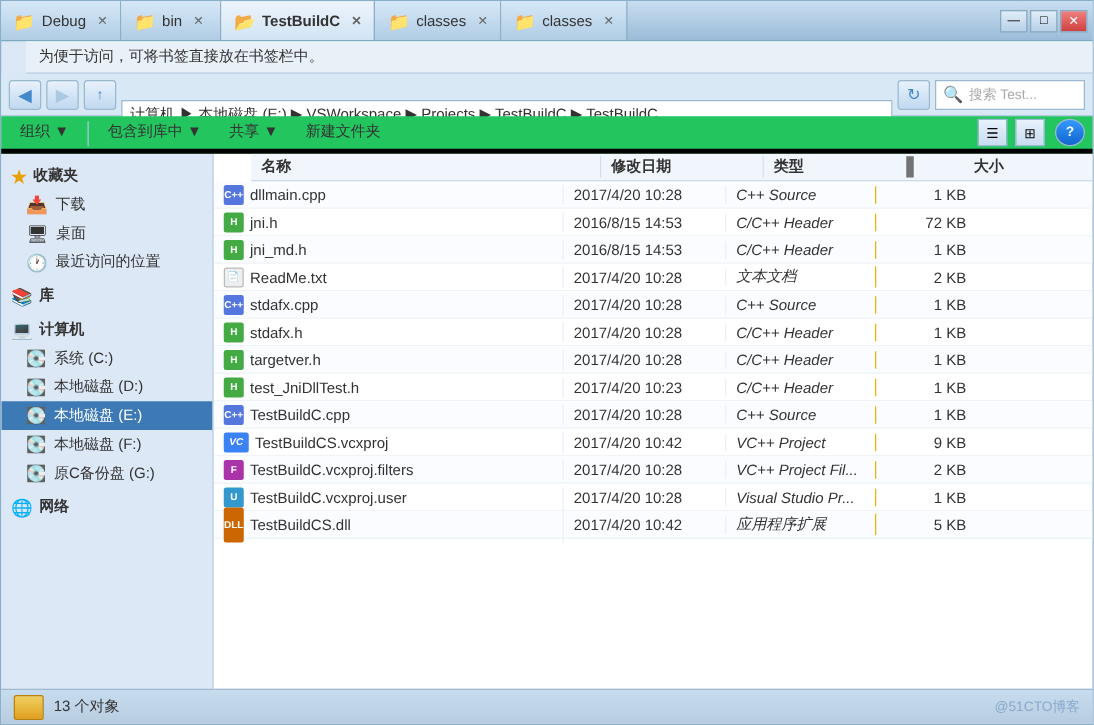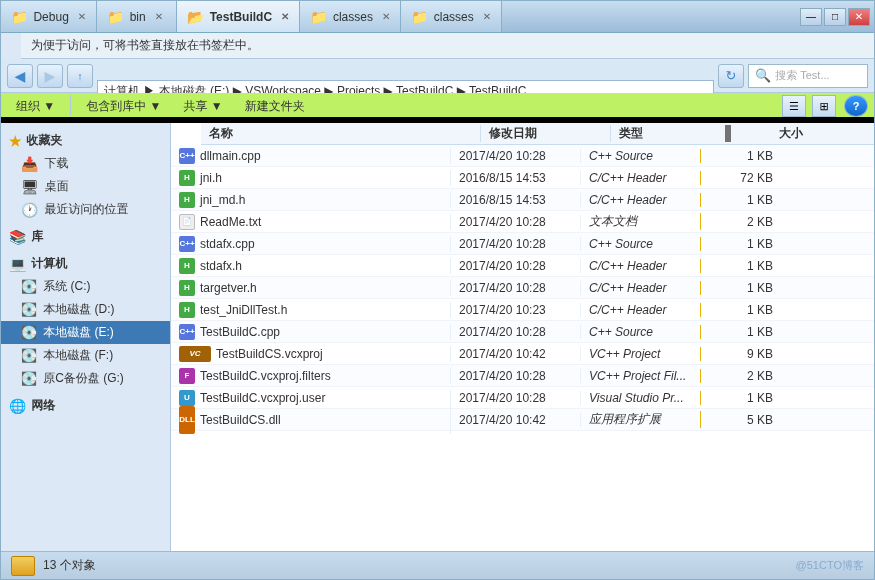--- a/index.html
+++ b/index.html
@@ -132,25 +132,25 @@
       display: flex;
       align-items: center;
       gap: 4px;
       color: #999;
     }
     .search-icon { font-size: 13px; color: #5599cc; }
 
     
     .toolbar {
       display: flex;
-      align-items: flex-start;
-      background: #bef264;
+      align-items: flex-end;
+      background: #22c55e;
       padding: 2px 6px;
       gap: 4px;
-      border-bottom: 6px solid #000000;
+      border-bottom: 4px solid #000000;
       flex-shrink: 0;
       height: 30px;
     }
     .toolbar-btn {
       display: flex;
       align-items: center;
       gap: 3px;
       padding: 2px 8px;
       background: transparent;
       border: 1px solid transparent;
@@ -509,21 +509,21 @@
     <div class="file-name-cell">
       <span style="width:16px;height:16px;display:inline-flex;align-items:center;justify-content:center;font-size:8px;font-weight:bold;border-radius:2px;background:#5577dd;color:white;flex-shrink:0;">C++</span>
       <span>TestBuildC.cpp</span>
     </div>
     <div class="file-date-cell">2017/4/20 10:28</div>
     <div class="file-type-cell">C++ Source</div>
     <div class="file-size-cell">1 KB</div>
   </div>
           <div class="file-row">
     <div class="file-name-cell">
-      <span style="width:32px;height:16px;display:inline-flex;align-items:center;justify-content:center;font-size:8px;font-weight:bold;border-radius:2px;background:#a16207;color:white;flex-shrink:0;font-style:italic;">VC</span>
+      <span style="width:20px;height:16px;display:inline-flex;align-items:center;justify-content:center;font-size:8px;font-weight:bold;border-radius:2px;background:#3b82f6;color:white;flex-shrink:0;font-style:italic;">VC</span>
       <span>TestBuildCS.vcxproj</span>
     </div>
     <div class="file-date-cell">2017/4/20 10:42</div>
     <div class="file-type-cell">VC++ Project</div>
     <div class="file-size-cell">9 KB</div>
   </div>
           <div class="file-row">
     <div class="file-name-cell">
       <span style="width:16px;height:16px;display:inline-flex;align-items:center;justify-content:center;font-size:8px;font-weight:bold;border-radius:2px;background:#aa33aa;color:white;flex-shrink:0;">F</span>
       <span>TestBuildC.vcxproj.filters</span>

